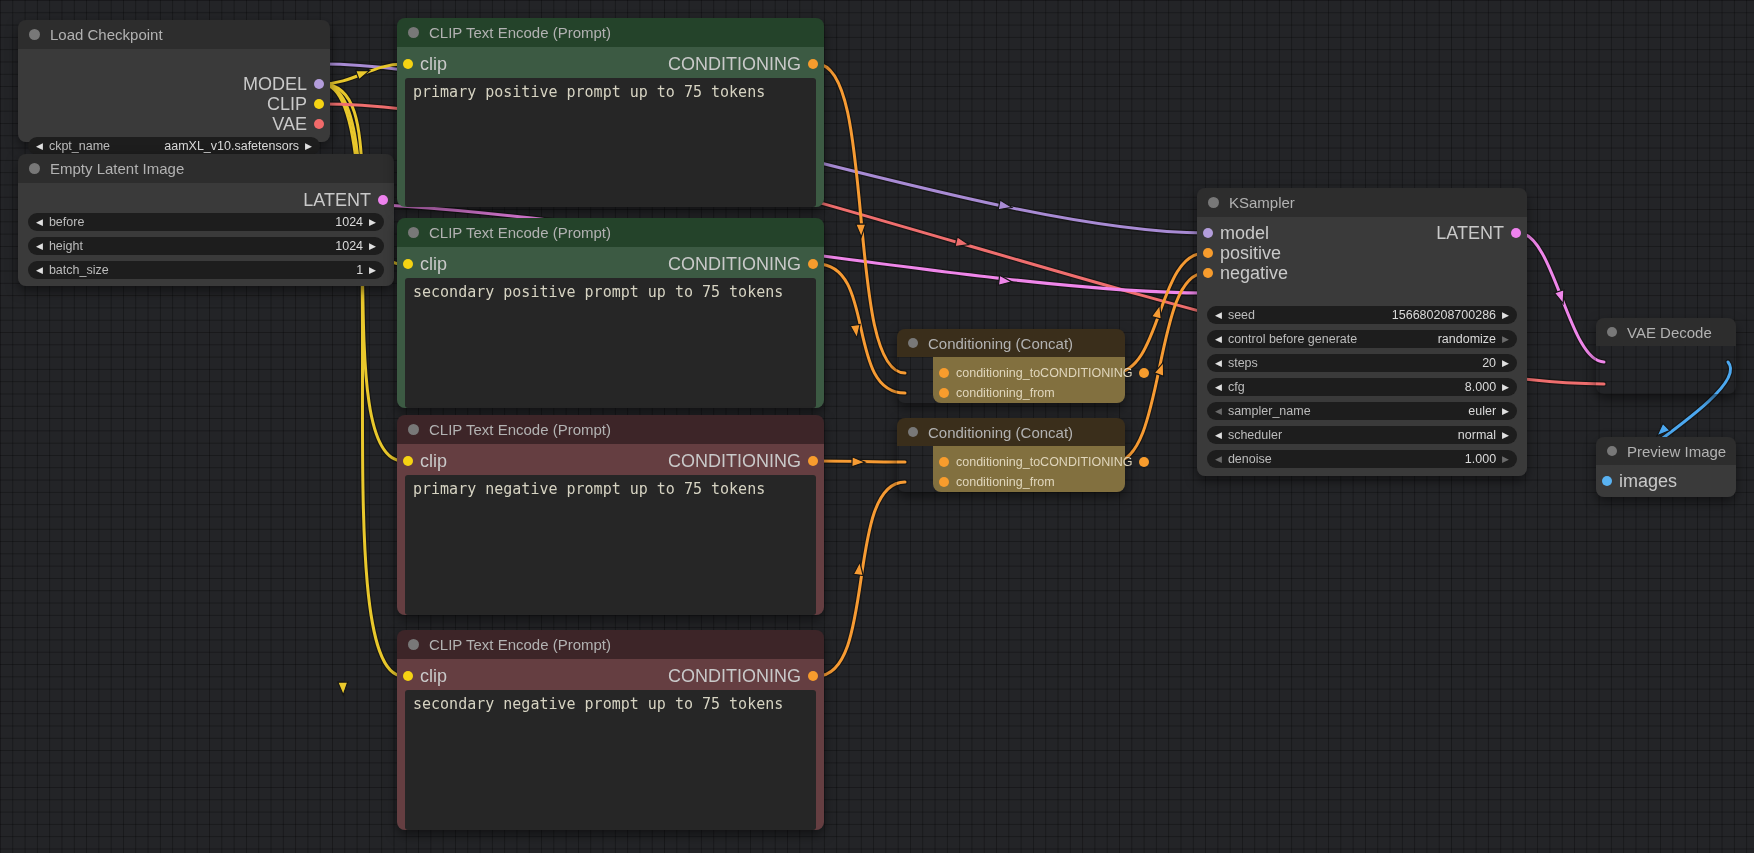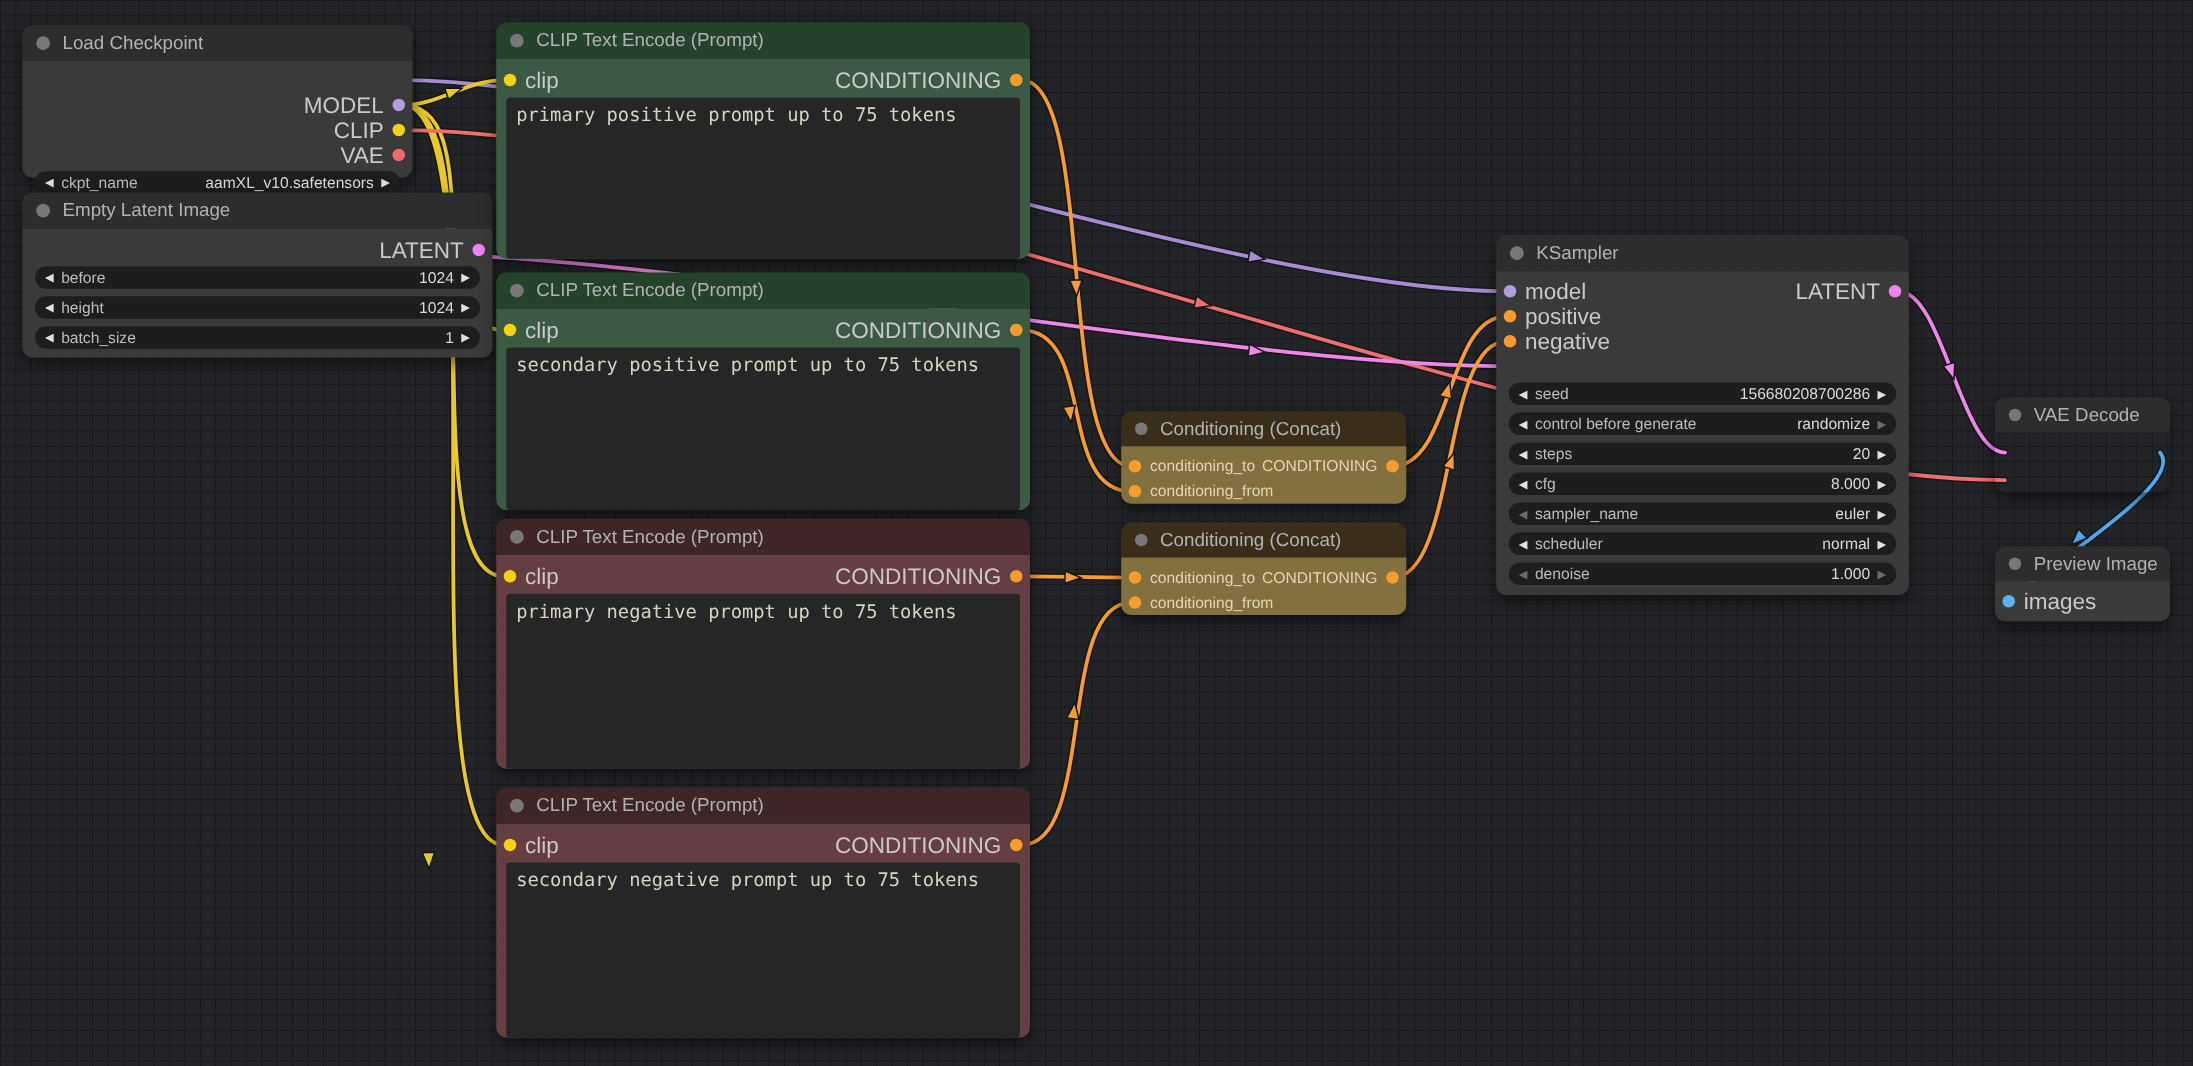--- a/index.html
+++ b/index.html
@@ -15,21 +15,21 @@
   #wires{position:absolute;left:0;top:0;z-index:1;}
   .node{position:absolute;z-index:2;border-radius:8px;
     box-shadow:0 5px 12px rgba(0,0,0,.5);}
   .hdr{height:29px;display:flex;align-items:center;gap:10px;padding:0 11px;
     border-radius:8px 8px 0 0;font-size:15px;color:#b2b2b2;white-space:nowrap;}
   .cdot{width:11px;height:11px;border-radius:50%;background:#787878;flex:0 0 auto;}
   .body{position:absolute;left:0;right:0;top:29px;bottom:0;border-radius:0 0 8px 8px;}
   .n-def .hdr{background:#2d2d2d;} .n-def .body{background:#3a3a3a;}
   .n-grn .hdr{background:#24432a;} .n-grn .body{background:#3c5a43;}
   .n-red .hdr{background:#3d2528;} .n-red .body{background:#653e41;}
-  .n-brn .hdr{background:#3a2e1b;} .n-brn .body{background:#82703f;}
+  .n-brn .hdr{background:#3a2e1b;} .n-brn .body{background:#82703f;margin-left:36px;}
   .row{position:absolute;left:0;right:0;height:20px;display:flex;align-items:center;
     font-size:18px;color:#c9c9c9;}
   .row.in{justify-content:flex-start;padding-left:6px;gap:7px;}
   .row.out{justify-content:flex-end;padding-right:6px;gap:7px;}
   .row.duo{justify-content:space-between;padding:0 6px;}
   .duo .half{display:flex;align-items:center;gap:7px;}
   .dot{width:10px;height:10px;border-radius:50%;flex:0 0 auto;}
   .n-brn .row{font-size:12.5px;color:#e0d6bc;}
   .widget{position:absolute;left:10px;right:10px;height:18px;background:#1d1d1d;
     border-radius:9px;display:flex;align-items:center;padding:0 8px;gap:6px;

